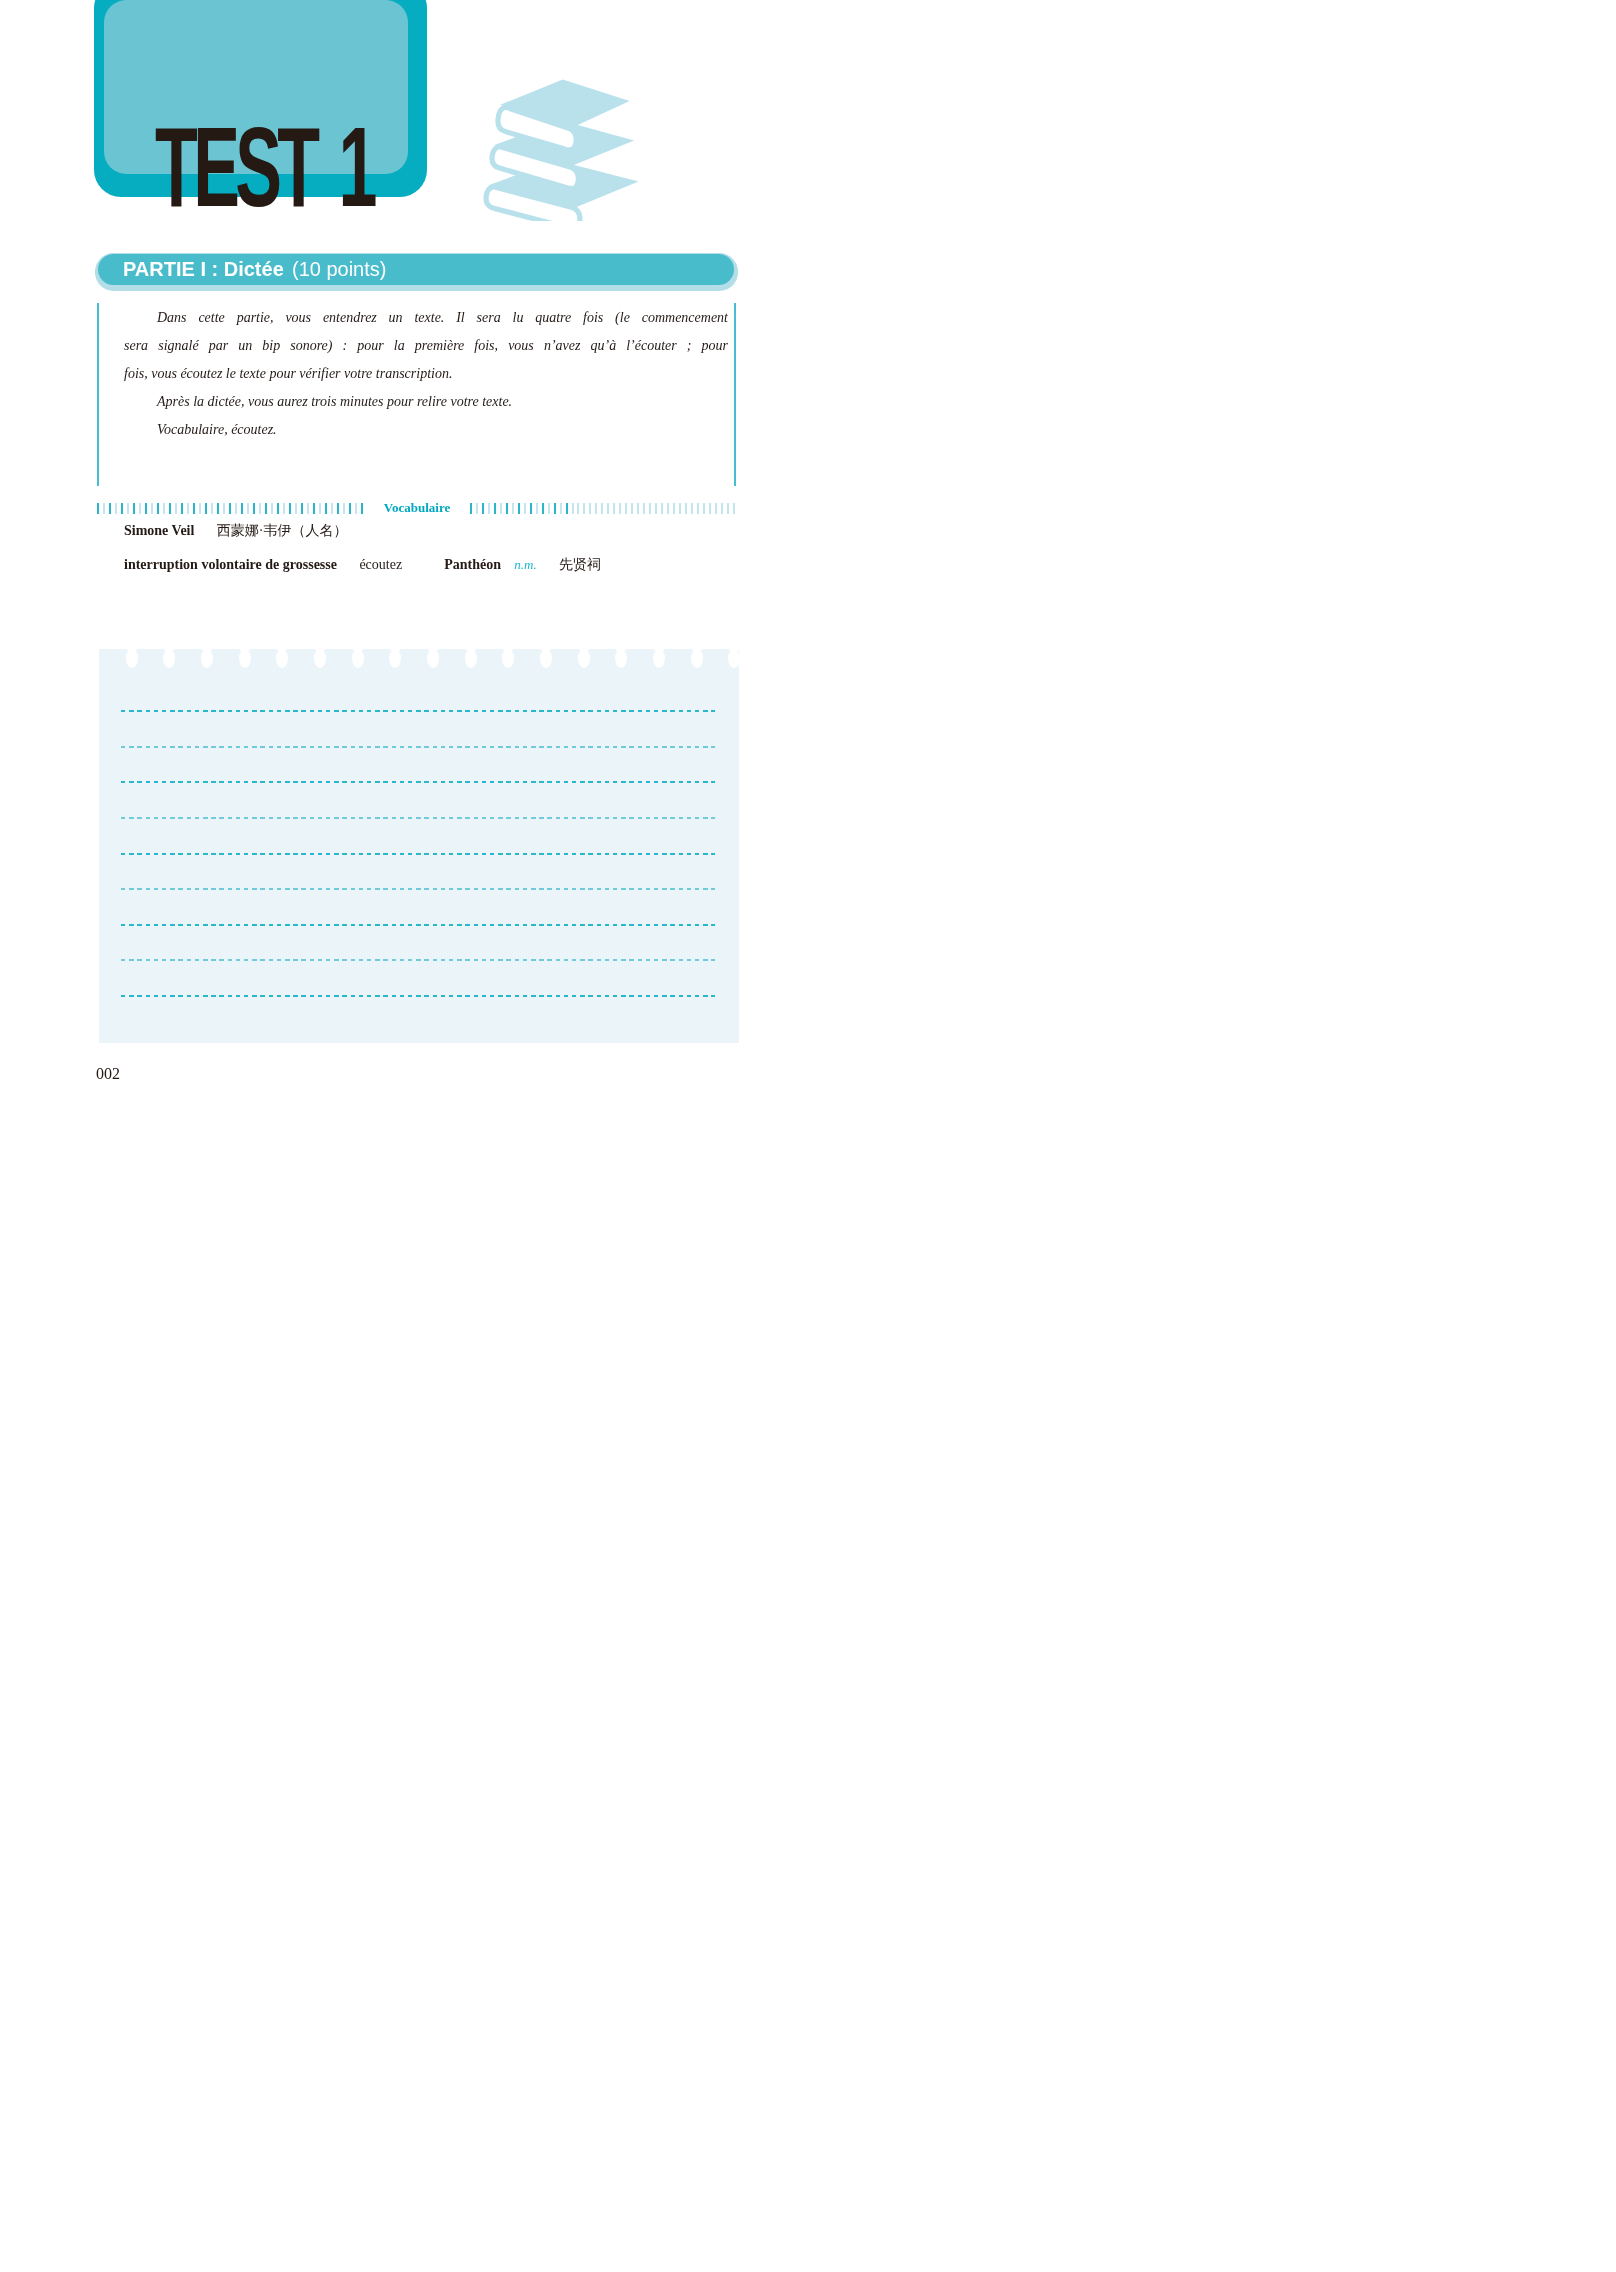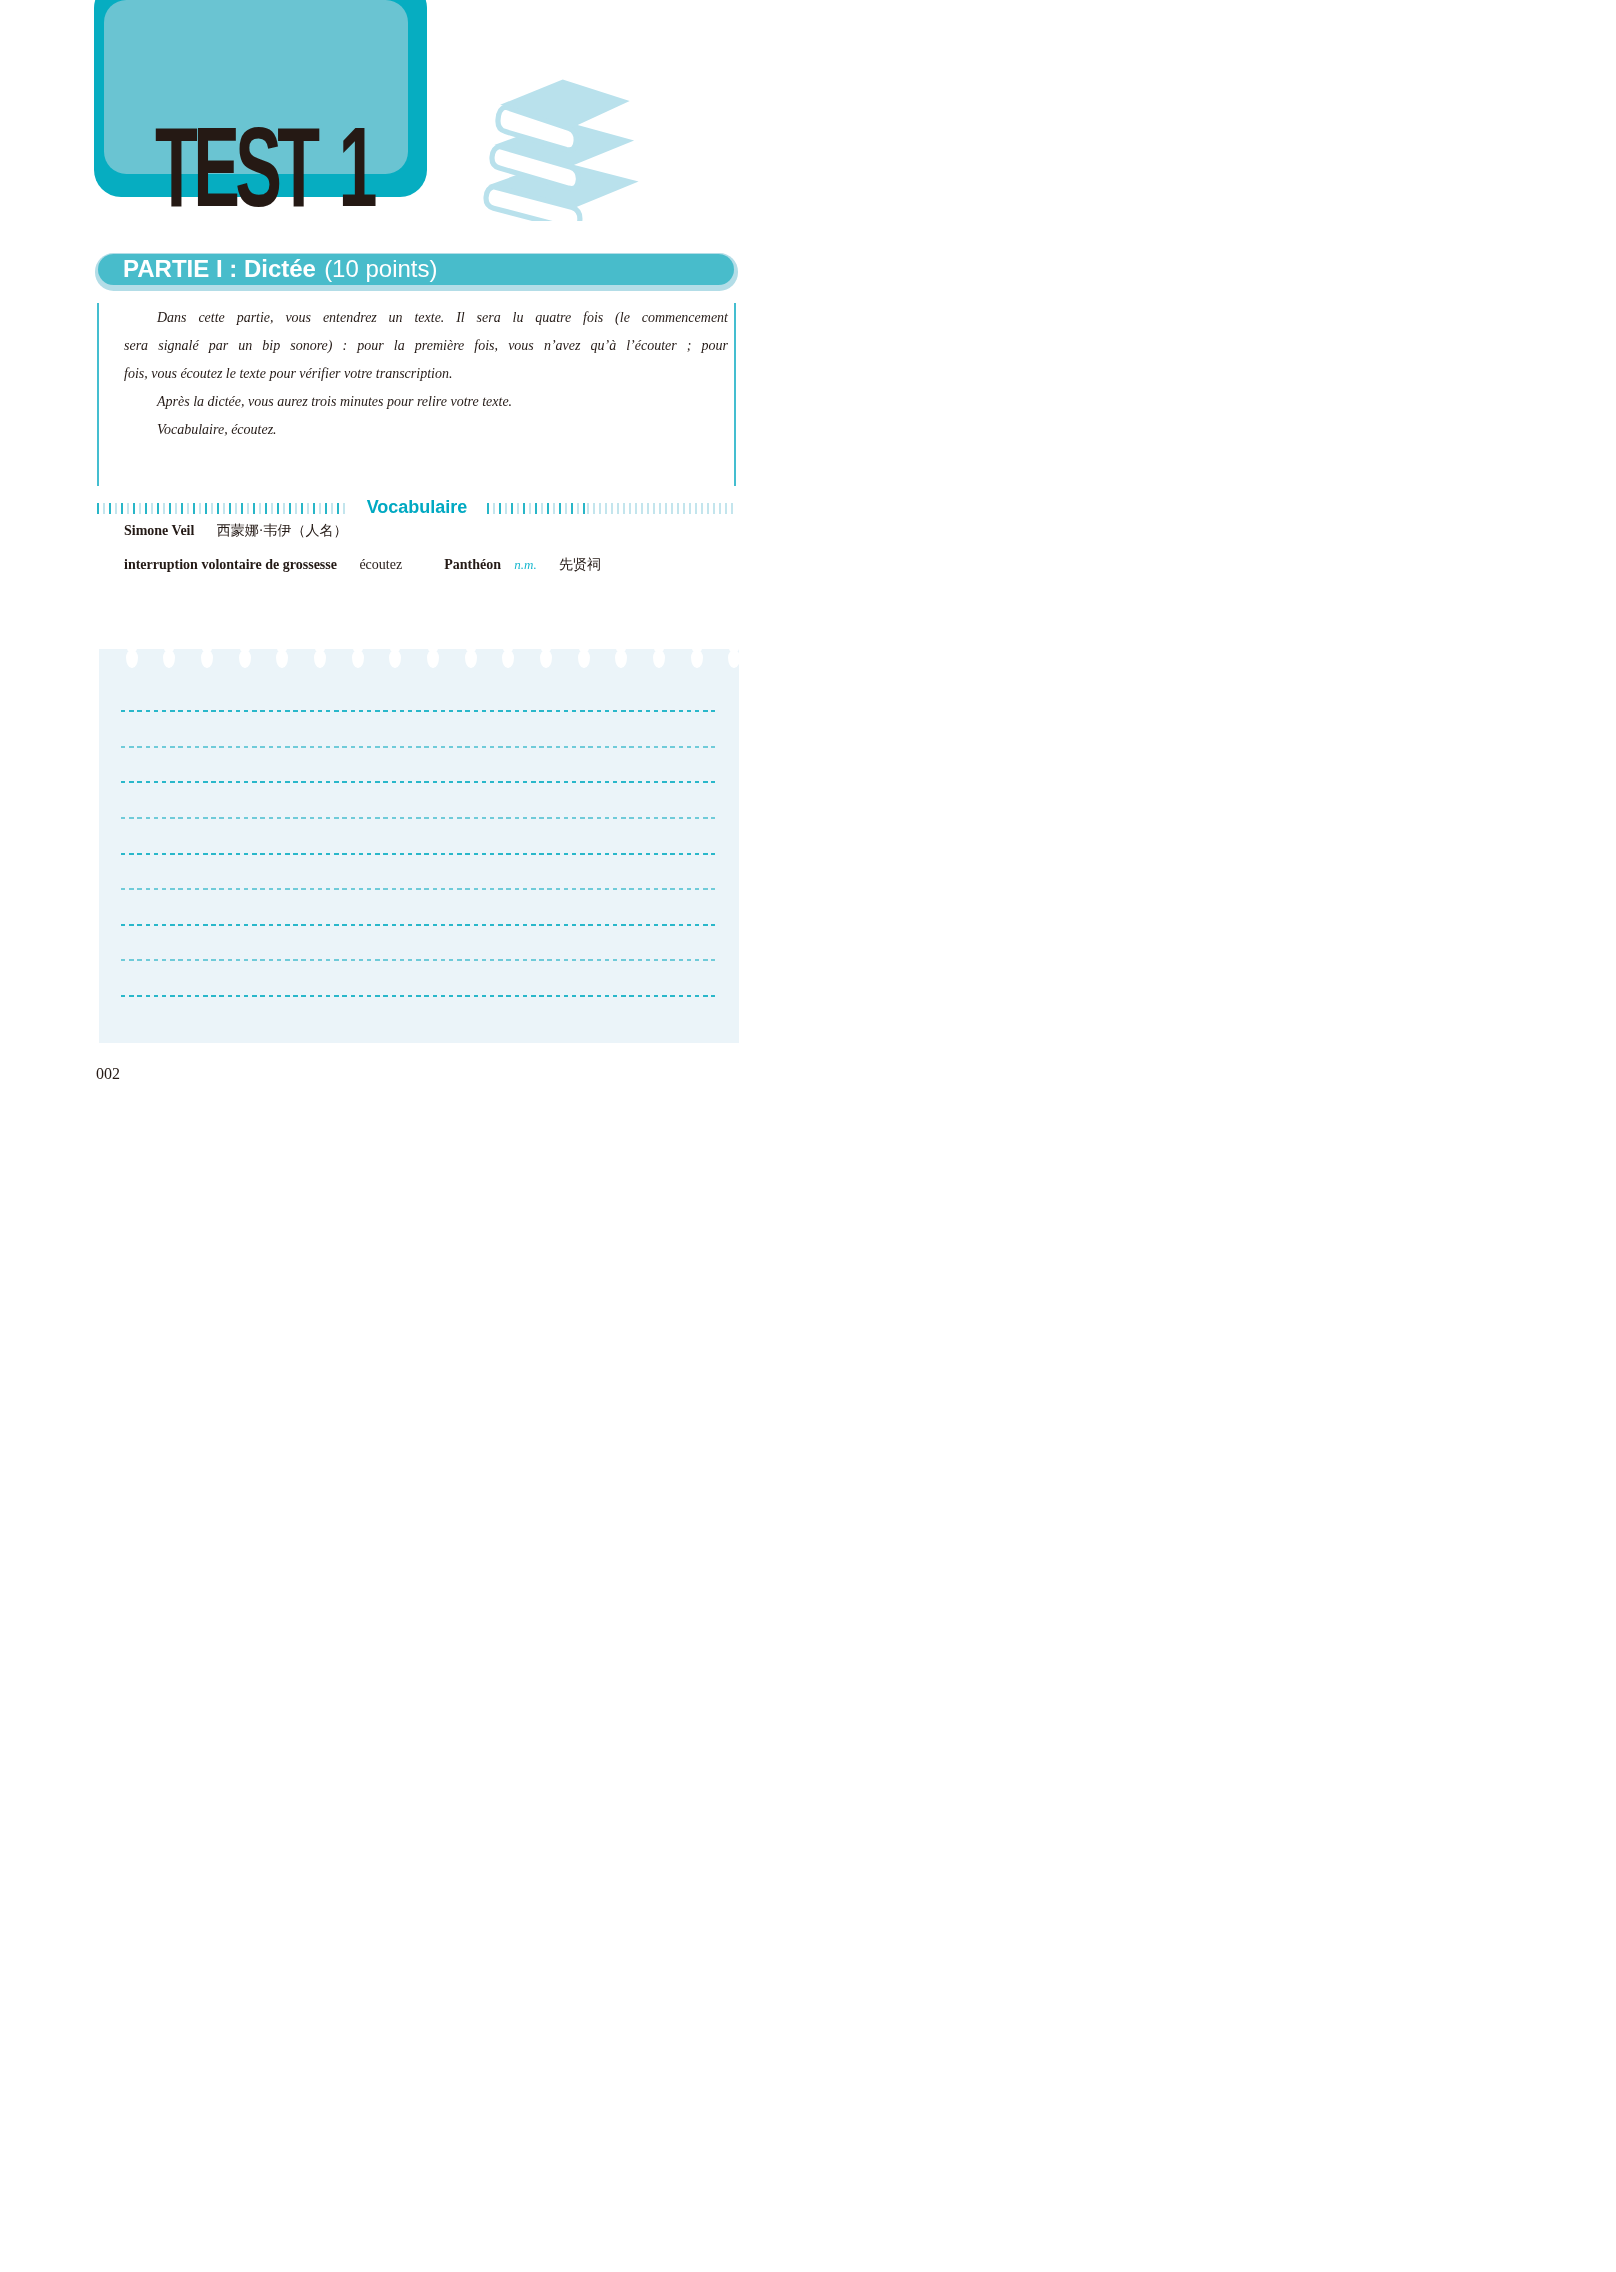--- a/index.html
+++ b/index.html
@@ -26,21 +26,21 @@
   .books{position:absolute; left:453px; top:66px; width:180px; height:155px;}
   
   .partie-wrap{
     position:absolute; left:79px; top:253px; width:643px; height:38px;
     background:#b3dde7; border-radius:18.6px;
   }
   .partie-bar{
     position:absolute; left:3px; top:0.7px; right:4.5px; bottom:6px;
     background:#48bccb; border-radius:15.7px; color:#ffffff;
     font-family:"Liberation Sans","DejaVu Sans",sans-serif;
-    display:flex; align-items:center; padding-left:25px; font-size:24px;
+    display:flex; align-items:center; padding-left:25px; font-size:20px;
   }
   .partie-strong{font-weight:bold;}
   .partie-points{font-weight:normal; margin-left:8.2px;}
   
   .rule{position:absolute; top:303px; height:183px; width:1.5px; background:#44bed0;}
   .rule-left{left:81px;} .rule-right{left:718px;}
   .instr{
     position:absolute; left:108px; top:304px; width:604px;
     font-style:italic; font-size:14px; line-height:28px; color:#241a16;
   }
@@ -56,22 +56,22 @@
     background:repeating-linear-gradient(90deg,
       #28b6c8 0 2.2px, rgba(0,0,0,0) 2.2px 6px,
       #c3e5ed 6px 8.2px, rgba(0,0,0,0) 8.2px 12px);
   }
   .strip-light{
     background:repeating-linear-gradient(90deg, #c3e5ed 0 2.2px, rgba(0,0,0,0) 2.2px 6px);
   }
   .strip-l{flex:1.05;}
   .strip-r1{flex:0.42;} .strip-r2{flex:0.63;}
   .vocab-title{
-    margin:0 19.4px; font-family:Liberation Sans, sans-serif;
-    font-weight:bold; font-size:18px; color:#00a9c2; transform:translateY(-1.5px);
+    margin:0 19.4px; font-family:Liberation Serif, serif;
+    font-weight:bold; font-size:13px; color:#00a9c2; transform:translateY(-1.5px);
   }
   .vocab-row{position:absolute; left:108px; font-size:14px; color:#241a16; white-space:nowrap;}
   .vocab-row1{top:522px;} .vocab-row2{top:556px;}
   .vocab-item{display:inline-block;}
   .vocab-item + .vocab-item{margin-left:42px;}
   .term{font-weight:bold;}
   .cn{margin-left:22.4px;}
   .pos{margin-left:13.4px; font-style:italic; color:#1ab8cf; font-size:13px;}
   
   .notebook{

